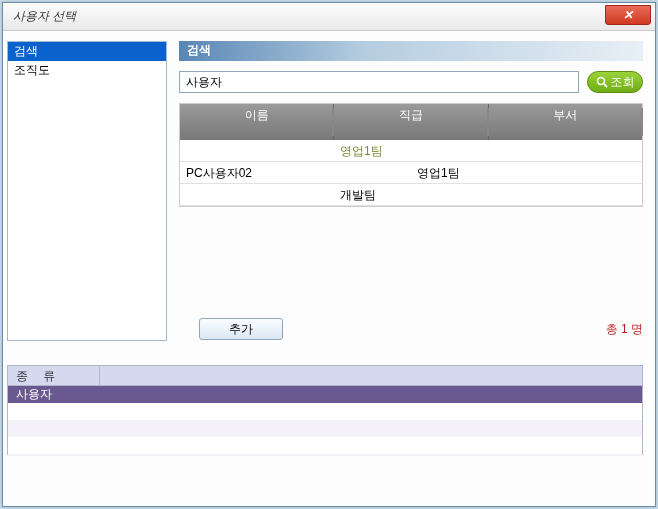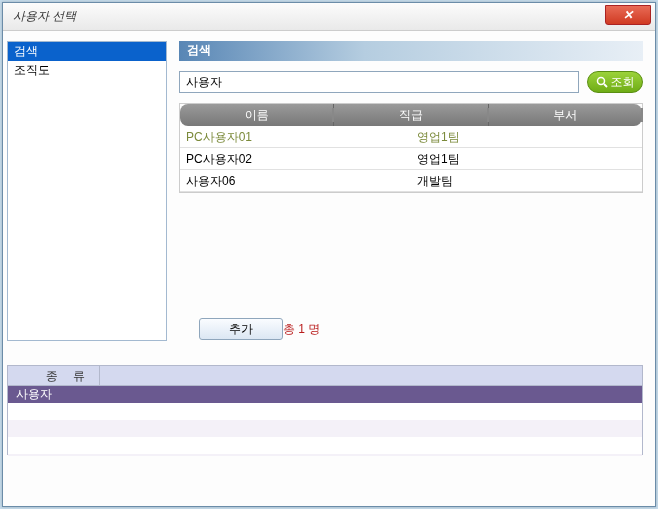--- a/index.html
+++ b/index.html
@@ -115,24 +115,23 @@
     }
     .search-icon {
       width: 12px; height: 12px;
       display: inline-block;
     }
     .table {
       border: 1px solid #ccc;
     }
     .thead {
       display: flex;
-      height: 22px;
+      height: 36px;
       background: linear-gradient(#9a9a9a, #787878);
       color: #fff;
-      border-radius: 8px;
     }
     .th {
       flex: 1;
       text-align: center;
       line-height: 22px;
       border-right: 1px solid #666;
       position: relative;
     }
     .th:last-child { border-right: none; }
     .th-sep {
@@ -152,20 +151,21 @@
       flex: 1;
       line-height: 22px;
       padding: 0 6px;
       overflow: hidden;
       white-space: nowrap;
     }
     .tr.selected .td { color: #7b8a3a; }
     .bottom-bar {
       display: flex;
       align-items: center;
+      justify-content: space-between;
       height: 24px;
     }
     .btn {
       height: 22px;
       min-width: 70px;
       background: linear-gradient(#fafcff, #dce7f3);
       border: 1px solid #8fa6bc;
       border-radius: 3px;
       cursor: pointer;
       padding: 0 10px;
@@ -186,21 +186,21 @@
       display: flex;
       background: #d4d9ef;
       height: 20px;
       border-bottom: 1px solid #b2b8cc;
     }
     .grid-th {
       padding: 1px 8px;
       color: #333;
       line-height: 18px;
     }
-    .grid-th.col-type { width: 92px; border-right: 1px solid #b2b8cc; letter-spacing: 6px; text-align: right; }
+    .grid-th.col-type { width: 92px; border-right: 1px solid #b2b8cc; letter-spacing: 6px; }
     .grid-th.col-name { flex: 1; letter-spacing: 6px; }
     .grid-body {
       background: repeating-linear-gradient(#f4f1f8 0 17px, #fff 17px 34px);
       height: 70px;
     }
     .grid-row {
       display: flex;
       height: 17px;
       background: #6a5990;
       color: #fff;
@@ -258,33 +258,31 @@
         </div>
 
         <div class="table">
           <div class="thead">
             <div class="th"><span>이름</span><span class="th-sep"></span></div>
             <div class="th"><span>직급</span><span class="th-sep"></span></div>
             <div class="th"><span>부서</span><span class="th-sep"></span></div>
           </div>
           <div class="tbody">
             <div class="tr selected">
-              <div class="td">PC사용자01</div>
               <div class="td"></div>
               <div class="td">영업1팀</div>
               <div class="td"></div>
             </div>
             <div class="tr">
               <div class="td">PC사용자02</div>
               <div class="td"></div>
               <div class="td">영업1팀</div>
               <div class="td"></div>
             </div>
             <div class="tr">
-              <div class="td">사용자06</div>
               <div class="td"></div>
               <div class="td">개발팀</div>
               <div class="td"></div>
             </div>
           </div>
         </div>
 
         <div style="flex:1"></div>
 
         <div class="bottom-bar">

